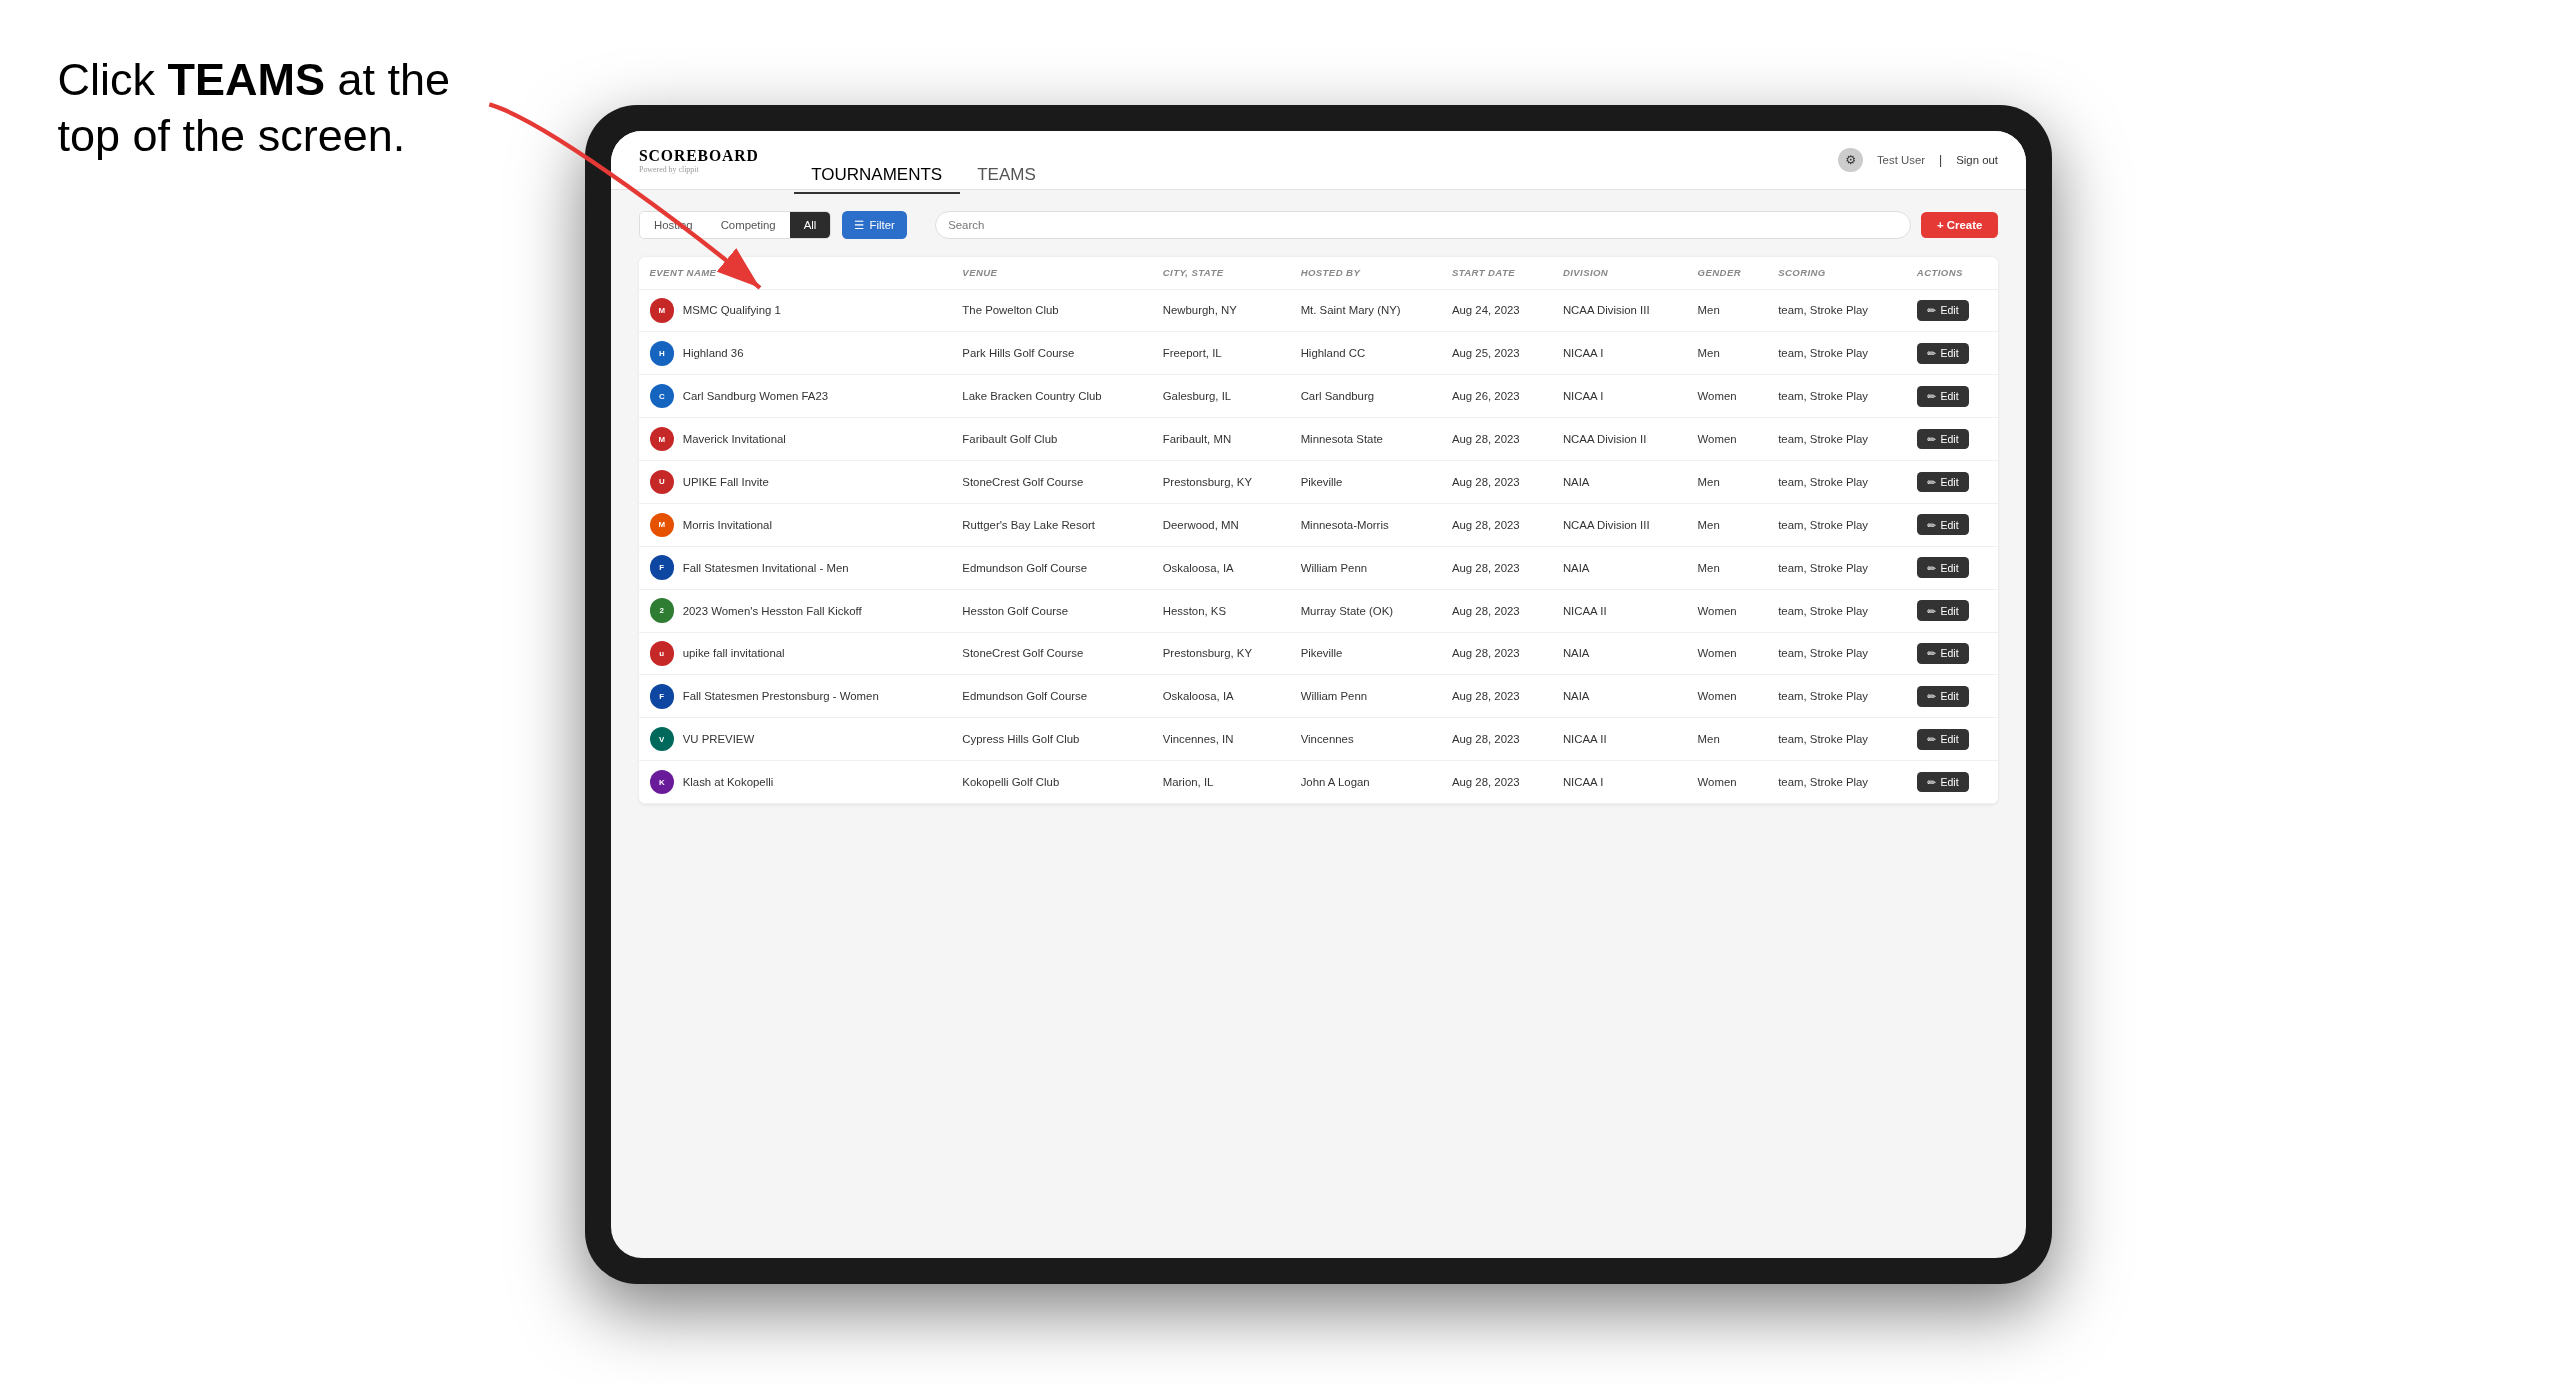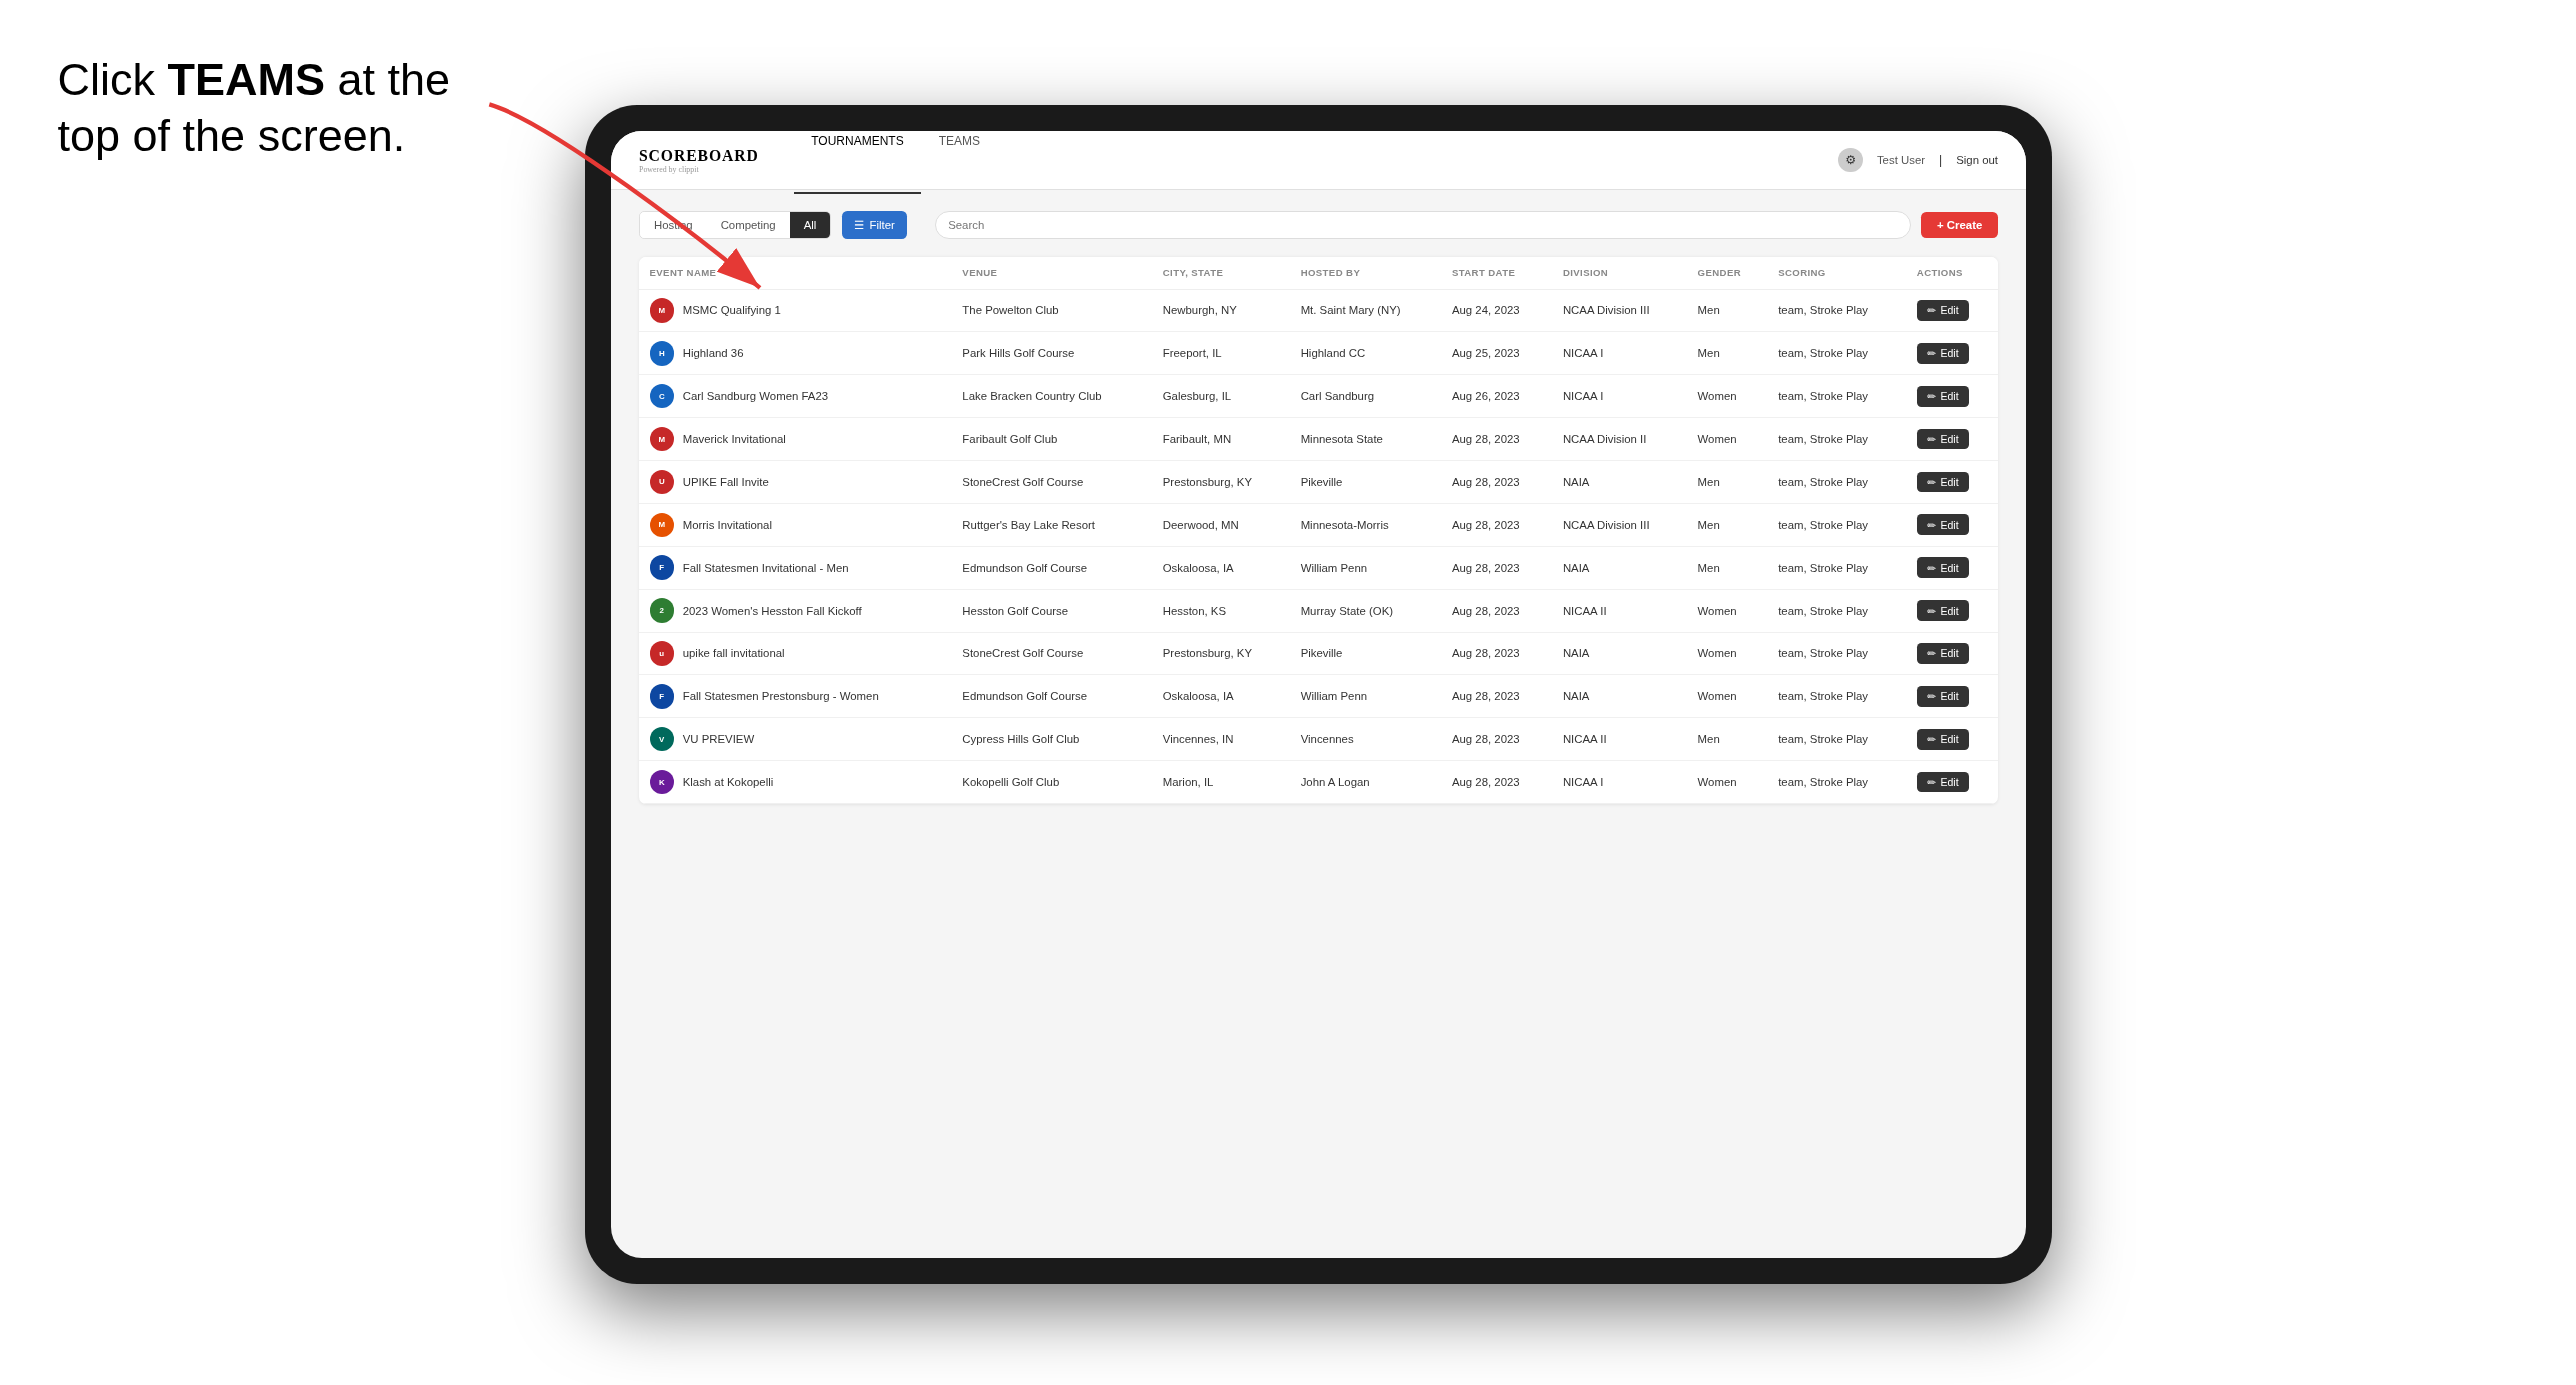--- a/index.html
+++ b/index.html
@@ -92,29 +92,29 @@
 
     .nav-links {
       display: flex;
       align-items: center;
       gap: 0;
       flex: 1;
     }
 
     .nav-link {
       padding: 7px 17.5px;
-      font-size: 12px;
+      font-size: 17px;
       font-weight: 500;
       color: #555;
       cursor: pointer;
       border-bottom: 2.6px solid transparent;
       margin-bottom: -0.9px;
       height: 67px;
       display: flex;
-      align-items: flex-start;
+      align-items: flex-end;
     }
 
     .nav-link.active {
       color: #000;
       border-bottom: 2.6px solid #333;
     }
 
     .nav-right {
       display: flex;
       align-items: center;
@@ -233,20 +233,21 @@
     }
 
     .tournament-table thead th {
       padding: 10.5px 10.5px;
       text-align: left;
       font-size: 9.6px;
       font-weight: 700;
       color: #888;
       text-transform: uppercase;
       letter-spacing: 0.4px;
+      font-style: italic;
     }
 
     .tournament-table tbody tr {
       border-bottom: 0.9px solid #f0f0f0;
     }
 
     .tournament-table tbody td {
       padding: 8.7px 10.5px;
       font-size: 11.4px;
       color: #333;

